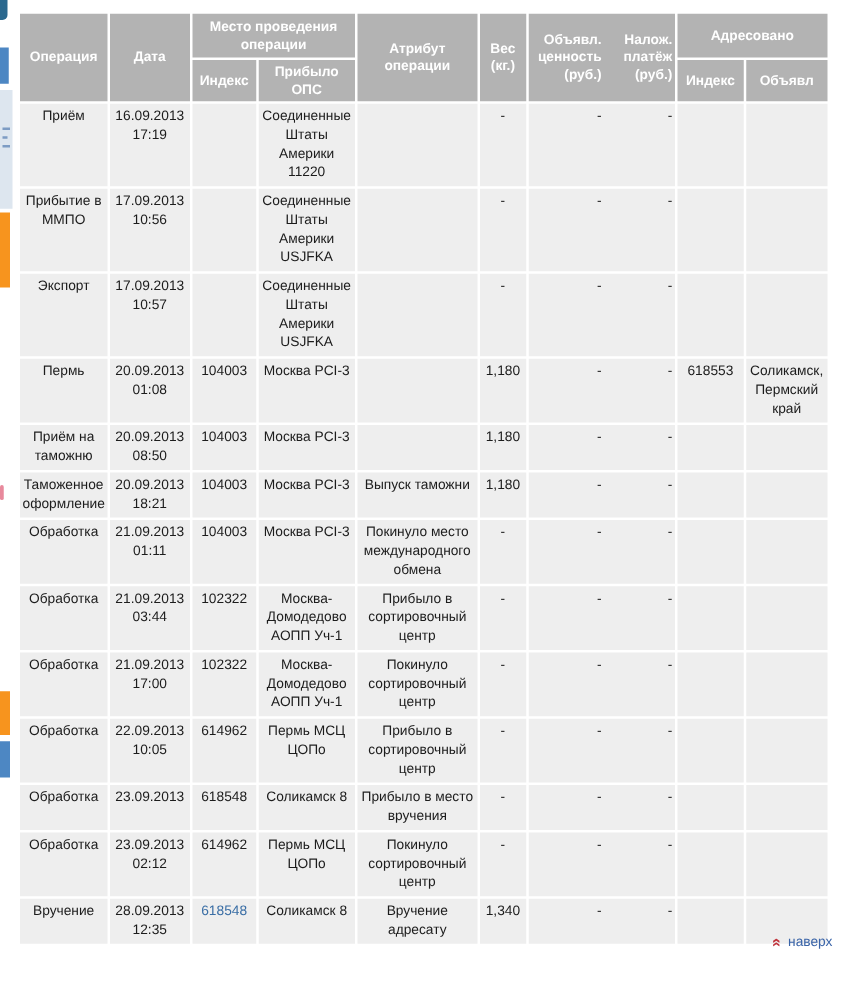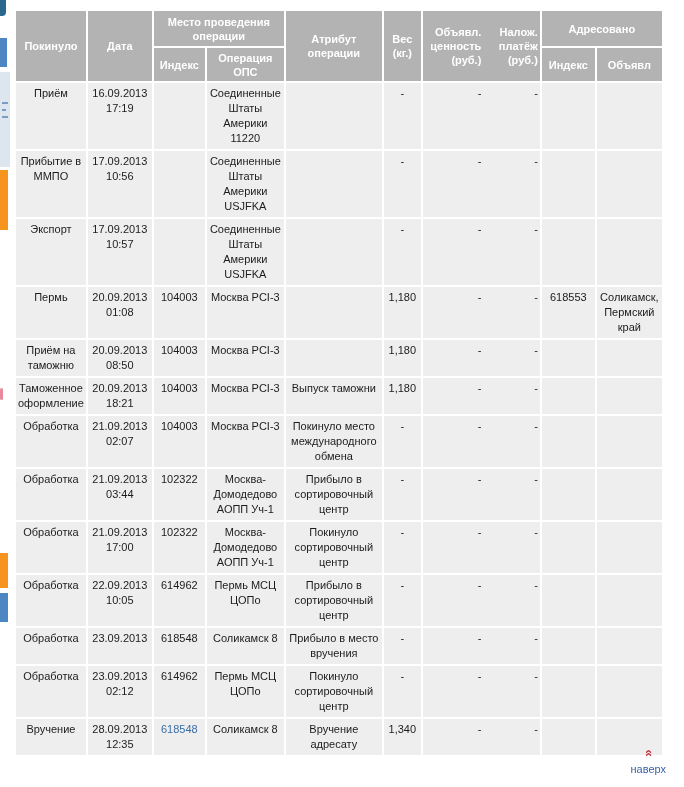--- a/index.html
+++ b/index.html
@@ -36,21 +36,21 @@
     background:#eeeeee;color:#1c1c1c;font-size:11px;line-height:15px;
     text-align:center;vertical-align:top;padding:3px 2px;word-wrap:break-word;
   }
   .twin{display:flex;}
   .twin span{flex:1;text-align:right;}
   td a{color:#3a6ea5;text-decoration:none;}
 
   
   .back-top{
     position:absolute;top:748px;right:18px;font-size:11px;
-    display:flex;align-items:center;gap:5px;cursor:pointer;flex-direction:column;
+    display:flex;align-items:center;gap:5px;cursor:pointer;
   }
   .back-top .arr{
     color:#c0333b;font-weight:bold;font-size:13px;display:inline-block;
     transform:rotate(90deg);line-height:10px;
   }
   .back-top a{color:#3a64a8;text-decoration:none;}
   .print-btn{
     position:absolute;left:9px;top:792px;
     border:1px dotted #5b7fbe;padding:2px 7px 3px 4px;
     display:flex;align-items:flex-end;gap:5px;font-size:11px;cursor:pointer;background:#fff;
@@ -80,36 +80,36 @@
       <col style="width:77px">
     <col style="width:96px">
       <col style="width:37px">
       <col style="width:59px">
       <col style="width:56px">
     <col style="width:53px">
       <col style="width:65px">
   </colgroup>
   <thead>
     <tr>
-      <th rowspan="2">Покинуло</th>
+      <th rowspan="2">Операция</th>
       <th rowspan="2">Дата</th>
       <th colspan="2">Место проведения операции</th>
       <th rowspan="2">Атрибут операции</th>
       <th rowspan="2">Вес (кг.)</th>
       <th rowspan="2" colspan="2">
         <div class="twin">
           <span>Объявл. ценность (руб.)</span>
           <span>Налож. платёж (руб.)</span>
         </div>
       </th>
       <th colspan="2">Адресовано</th>
     </tr>
     <tr>
       <th>Индекс</th>
-      <th>Операция ОПС</th>
+      <th>Прибыло ОПС</th>
       <th>Индекс</th>
       <th>Объявл</th>
     </tr>
   </thead>
   <tbody id="rows">
       <tr>
         <td>Приём</td>
         <td>
           <div>16.09.2013</div>
           <div>17:19</div>
@@ -219,21 +219,21 @@
             <span>-</span>
           </div>
         </td>
         <td></td>
         <td></td>
       </tr>
       <tr>
         <td>Обработка</td>
         <td>
           <div>21.09.2013</div>
-          <div>02:07</div>
+          <div>01:11</div>
         </td>
         <td>104003</td>
         <td>Москва PCI-3</td>
         <td>Покинуло место международного обмена</td>
         <td>-</td>
         <td colspan="2">
           <div class="twin">
             <span>-</span>
             <span>-</span>
           </div>

